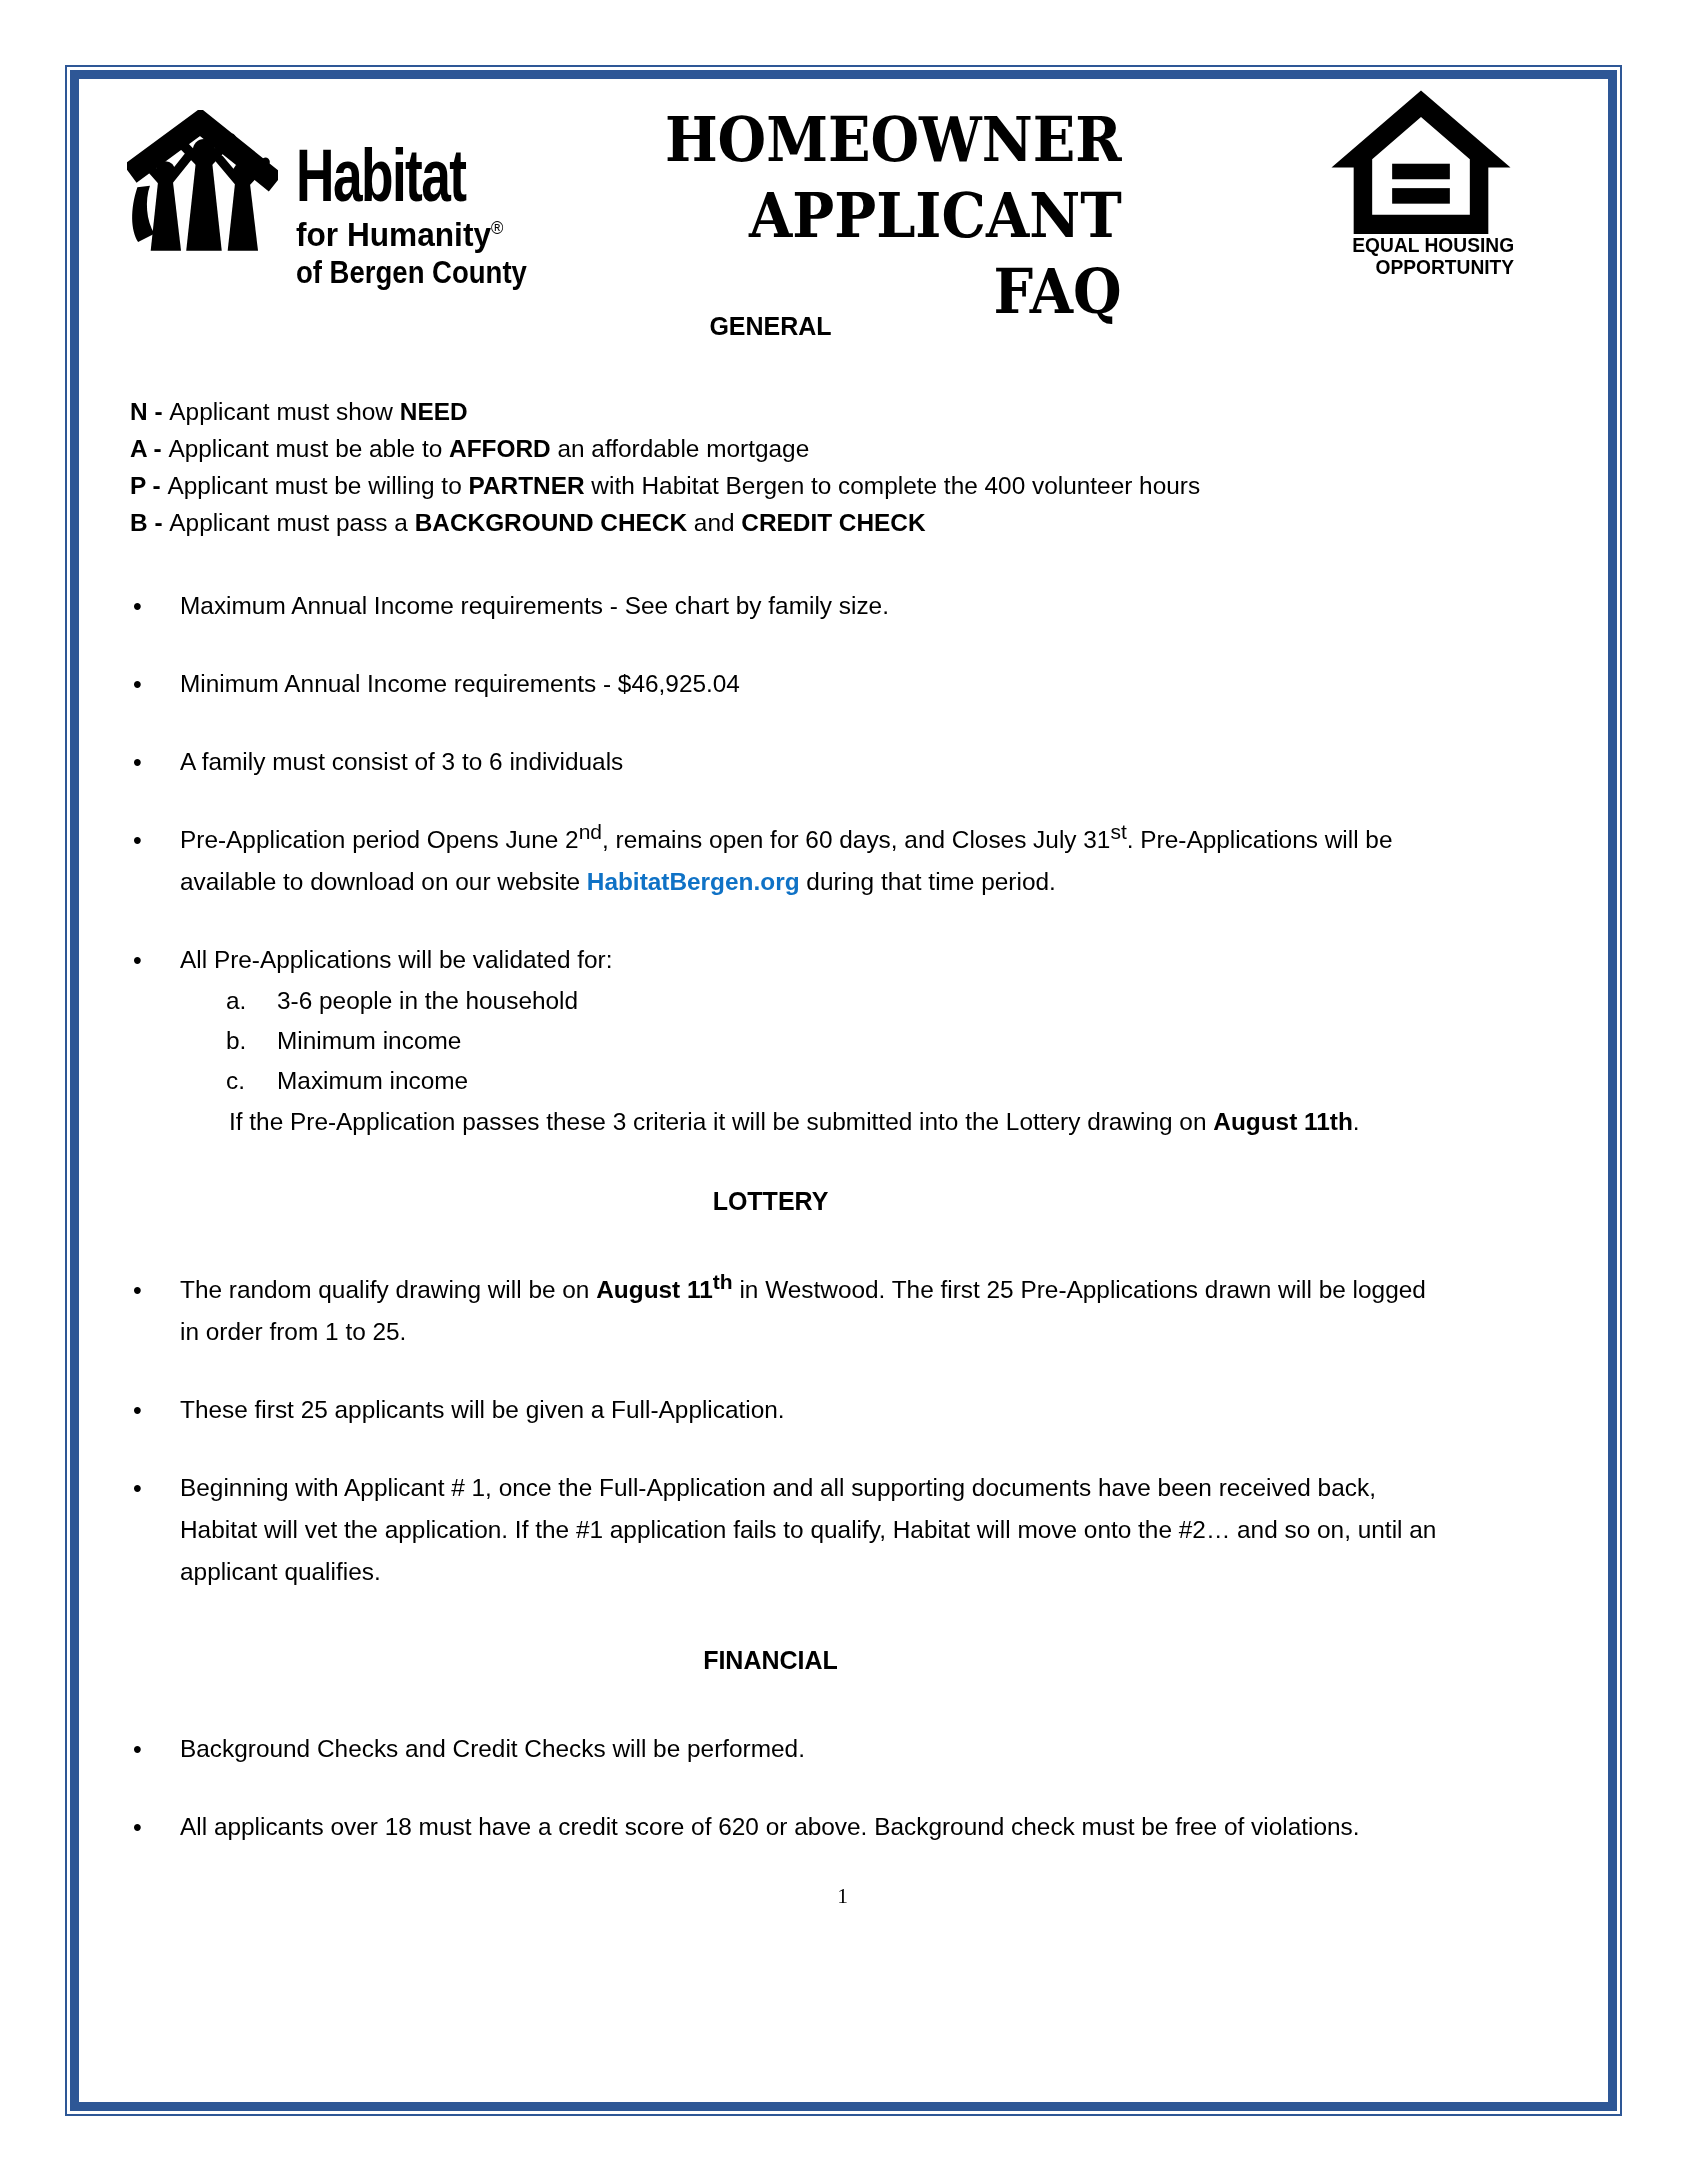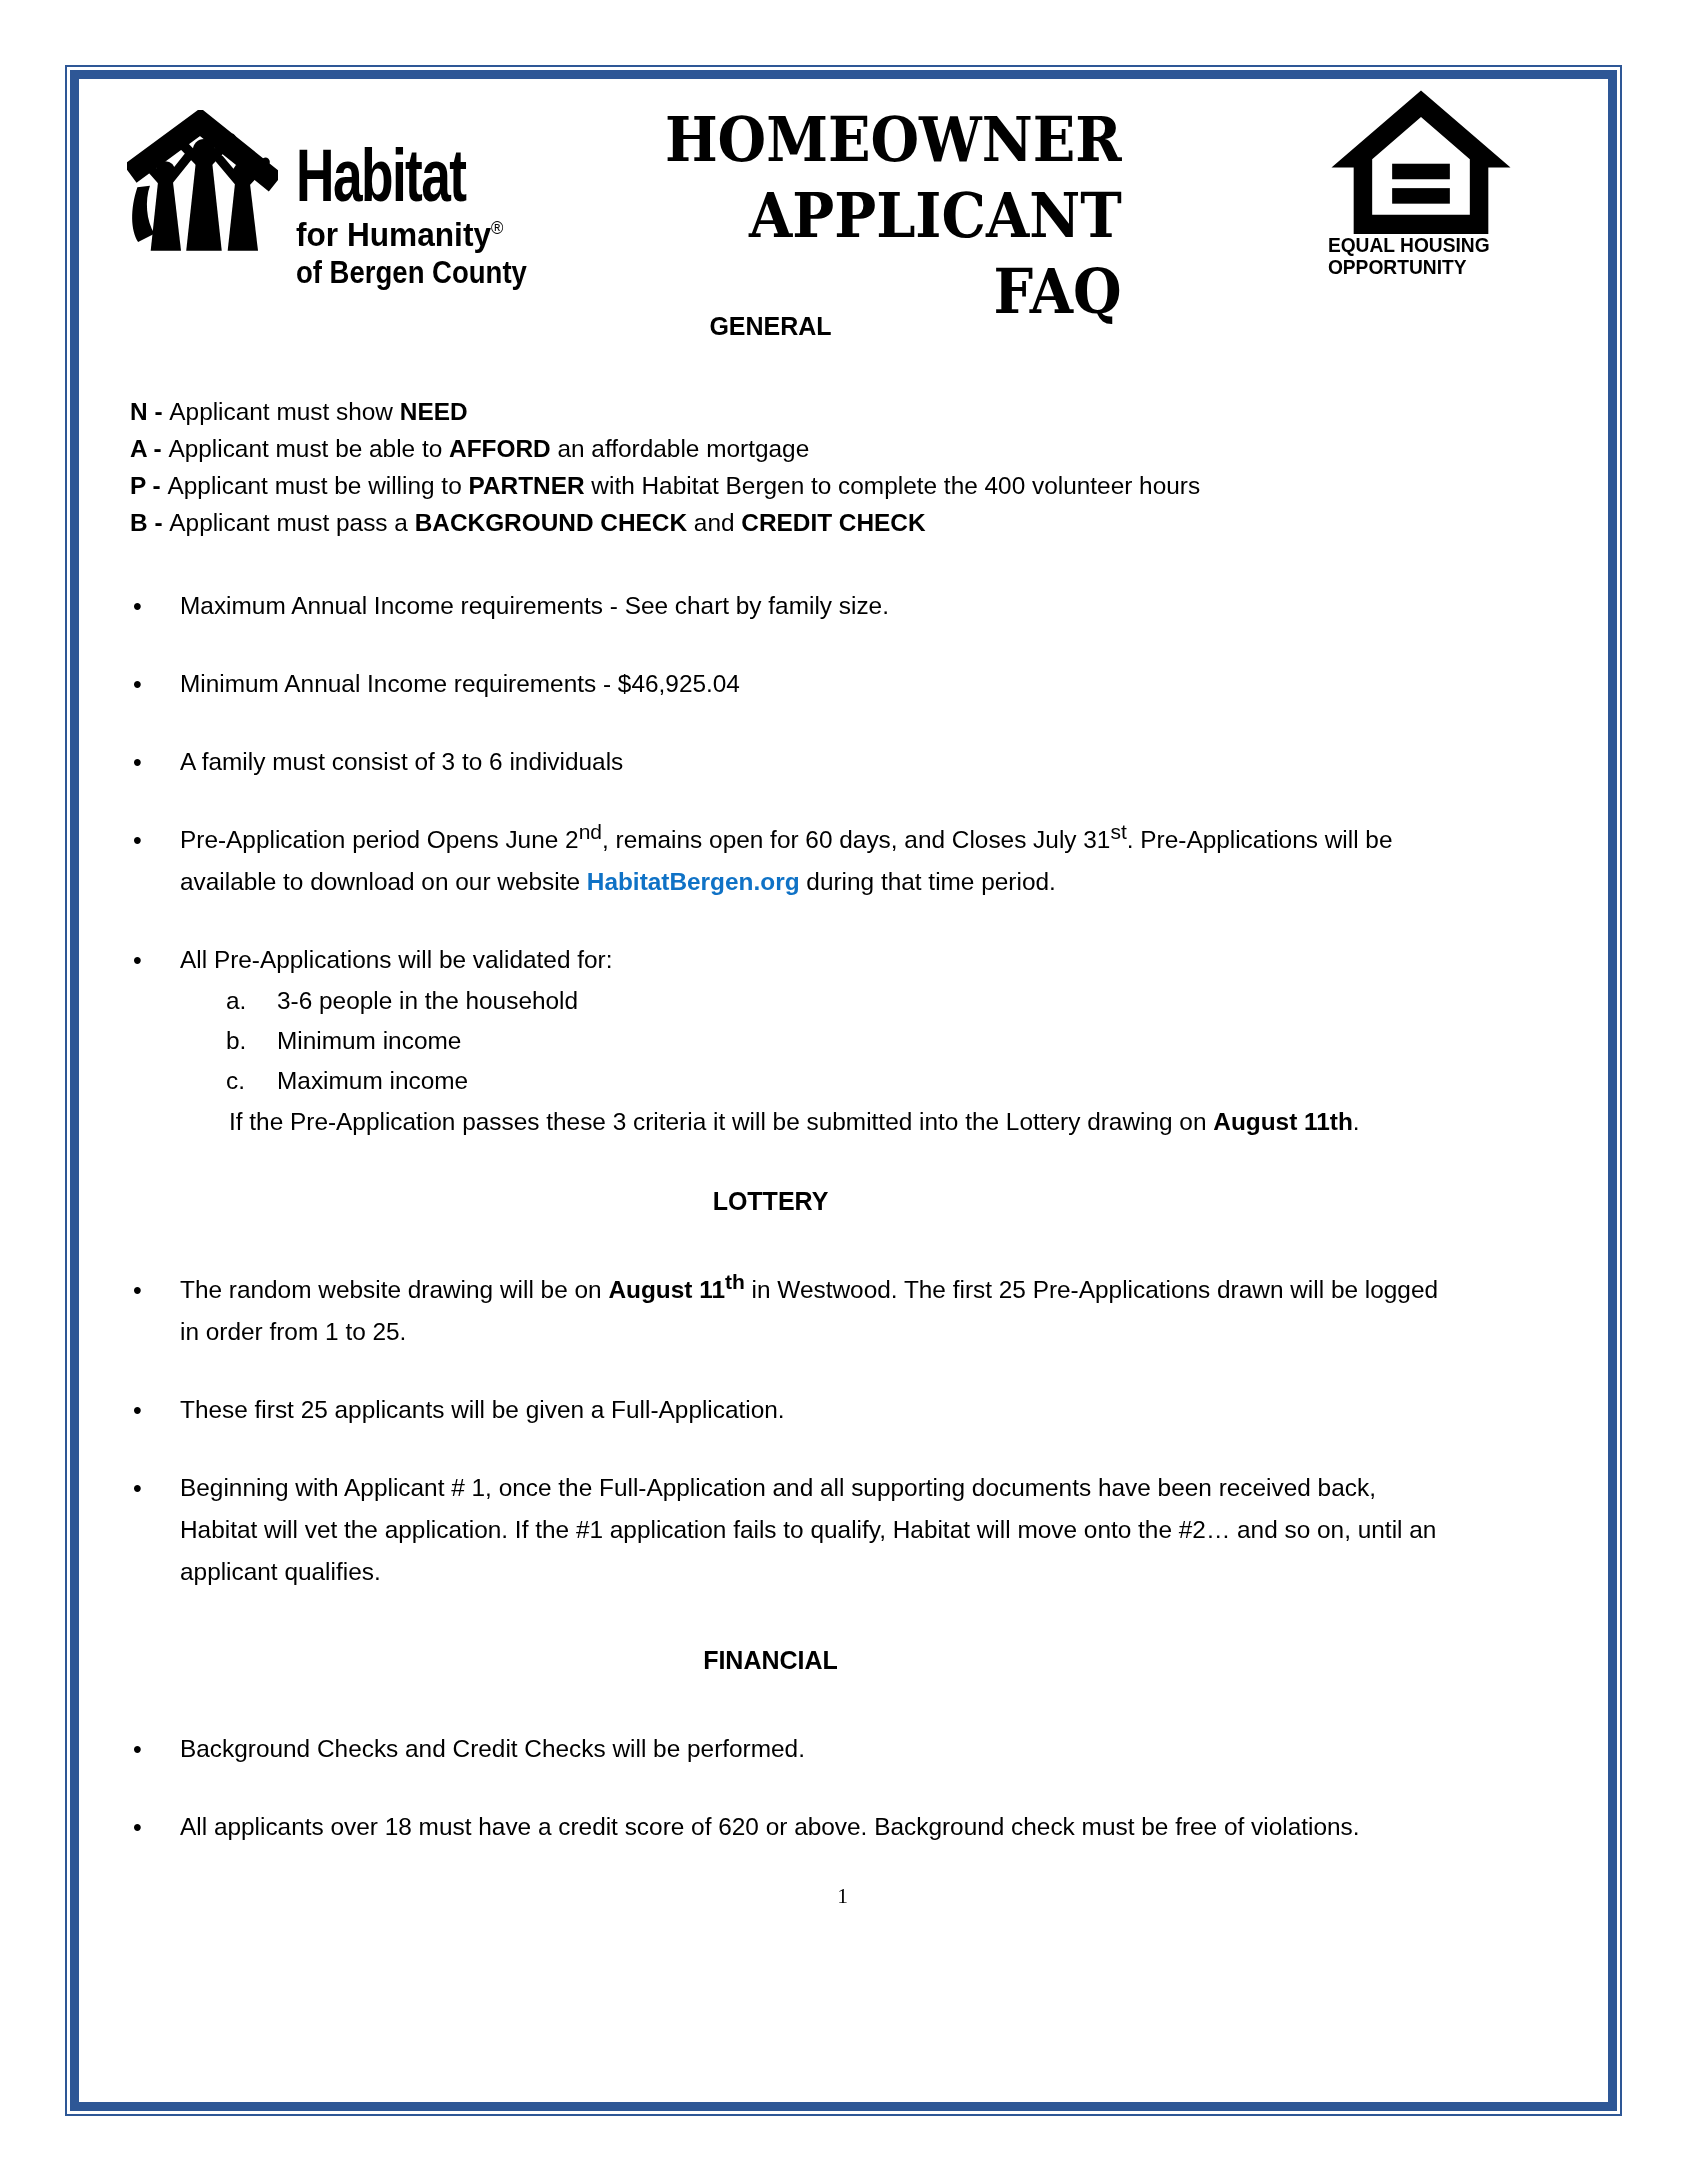--- a/index.html
+++ b/index.html
@@ -26,21 +26,21 @@
   .hfh-name{font-size:74px;font-weight:bold;line-height:79px;letter-spacing:-2.2px;
             transform:scaleX(0.72);transform-origin:0 0;}
   .hfh-tag{font-size:34px;font-weight:bold;line-height:39px;
             transform:scaleX(0.93);transform-origin:0 0;}
   .hfh-tag sup{font-size:18px;vertical-align:super;line-height:0;font-weight:normal;}
   .hfh-region{font-size:32px;font-weight:600;line-height:36px;
             transform:scaleX(0.86);transform-origin:0 0;}
   .doc-title{position:absolute;left:492px;top:13.3px;width:526px;text-align:right;
             font-family:"DejaVu Serif",serif;font-weight:bold;}
   .doc-title div{font-size:62px;line-height:76px;transform:scaleX(0.9);}
-  .eho{position:absolute;left:1194px;top:0;width:194px;text-align:left;}
+  .eho{position:absolute;left:1194px;top:0;width:194px;text-align:right;}
   .eho svg{width:194px;height:145px;display:block;margin:0 auto;}
   .eho-text{font-size:20px;font-weight:bold;line-height:22px;letter-spacing:0;
             transform:scaleX(0.96);transform-origin:50% 0;}
 
   
   .sect{font-size:25px;font-weight:bold;text-align:center;line-height:30px;margin:0;width:1281px;}
   .sect.general{}
   .sect.lottery{margin-top:44px;}
   .sect.financial{margin-top:52px;}
 
@@ -167,21 +167,21 @@
       </div>
     </div>
     <p class="note"><span>If the Pre-Application passes these 3 criteria it will be submitted into the Lottery drawing on </span><span class="b">August 11th</span><span>.</span></p>
   </div>
 
   <h2 class="sect lottery">LOTTERY</h2>
 
   <div class="blist lottery-list">
     <div class="bitem">
       <span class="dot">•</span>
-      <p class="btext"><span>The random website drawing will be on </span><span class="b">August 11</span><sup class="b">th</sup><span> in Westwood. The first 25 Pre-Applications drawn will be logged in order from 1 to 25.</span></p>
+      <p class="btext"><span>The random qualify drawing will be on </span><span class="b">August 11</span><sup class="b">th</sup><span> in Westwood. The first 25 Pre-Applications drawn will be logged in order from 1 to 25.</span></p>
     </div>
     <div class="bitem">
       <span class="dot">•</span>
       <p class="btext"><span>These first 25 applicants will be given a Full-Application.</span></p>
     </div>
     <div class="bitem">
       <span class="dot">•</span>
       <p class="btext"><span>Beginning with Applicant # 1, once the Full-Application and all supporting documents have been received back, Habitat will vet the application.  If the #1 application fails to qualify, Habitat will move onto the #2… and so on, until an applicant qualifies.</span></p>
     </div>
   </div>

